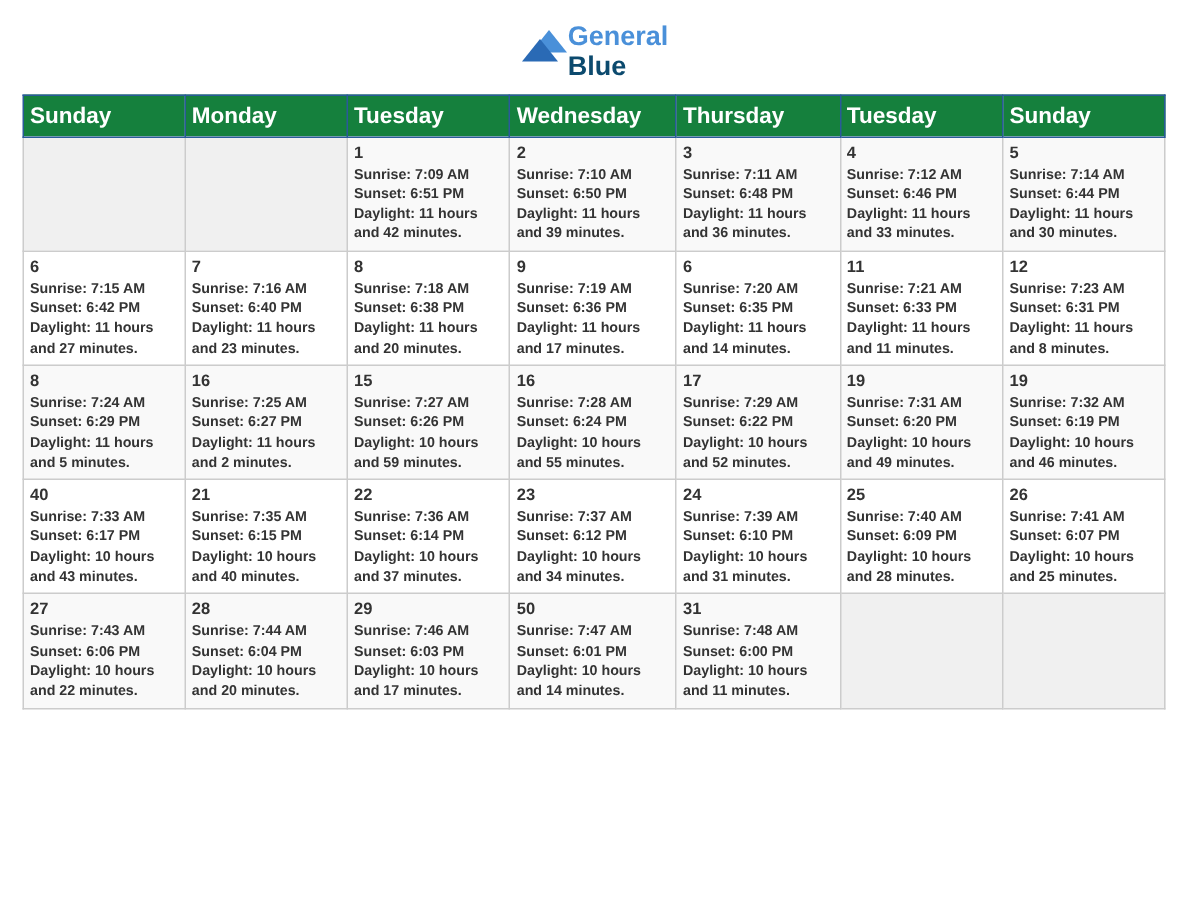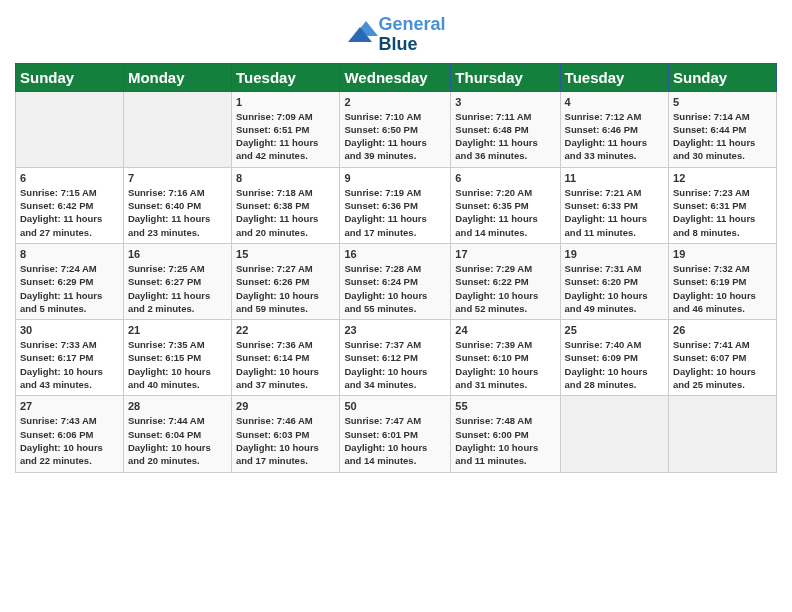--- a/index.html
+++ b/index.html
@@ -211,21 +211,21 @@
             <span class="day-number">19</span>
             <div class="day-info">Sunrise: 7:31 AM<br>Sunset: 6:20 PM<br>Daylight: 10 hours and 49 minutes.</div>
           </td>
           <td>
             <span class="day-number">19</span>
             <div class="day-info">Sunrise: 7:32 AM<br>Sunset: 6:19 PM<br>Daylight: 10 hours and 46 minutes.</div>
           </td>
         </tr>
         <tr>
           <td>
-            <span class="day-number">30</span>
+            <span class="day-number">40</span>
             <div class="day-info">Sunrise: 7:33 AM<br>Sunset: 6:17 PM<br>Daylight: 10 hours and 43 minutes.</div>
           </td>
           <td>
             <span class="day-number">21</span>
             <div class="day-info">Sunrise: 7:35 AM<br>Sunset: 6:15 PM<br>Daylight: 10 hours and 40 minutes.</div>
           </td>
           <td>
             <span class="day-number">22</span>
             <div class="day-info">Sunrise: 7:36 AM<br>Sunset: 6:14 PM<br>Daylight: 10 hours and 37 minutes.</div>
           </td>
@@ -257,21 +257,21 @@
           </td>
           <td>
             <span class="day-number">29</span>
             <div class="day-info">Sunrise: 7:46 AM<br>Sunset: 6:03 PM<br>Daylight: 10 hours and 17 minutes.</div>
           </td>
           <td>
             <span class="day-number">50</span>
             <div class="day-info">Sunrise: 7:47 AM<br>Sunset: 6:01 PM<br>Daylight: 10 hours and 14 minutes.</div>
           </td>
           <td>
-            <span class="day-number">55</span>
+            <span class="day-number">31</span>
             <div class="day-info">Sunrise: 7:48 AM<br>Sunset: 6:00 PM<br>Daylight: 10 hours and 11 minutes.</div>
           </td>
           <td class="empty-cell"></td>
           <td class="empty-cell"></td>
         </tr>
       </tbody>
   </table>
 </div>
 
 </body></html>

